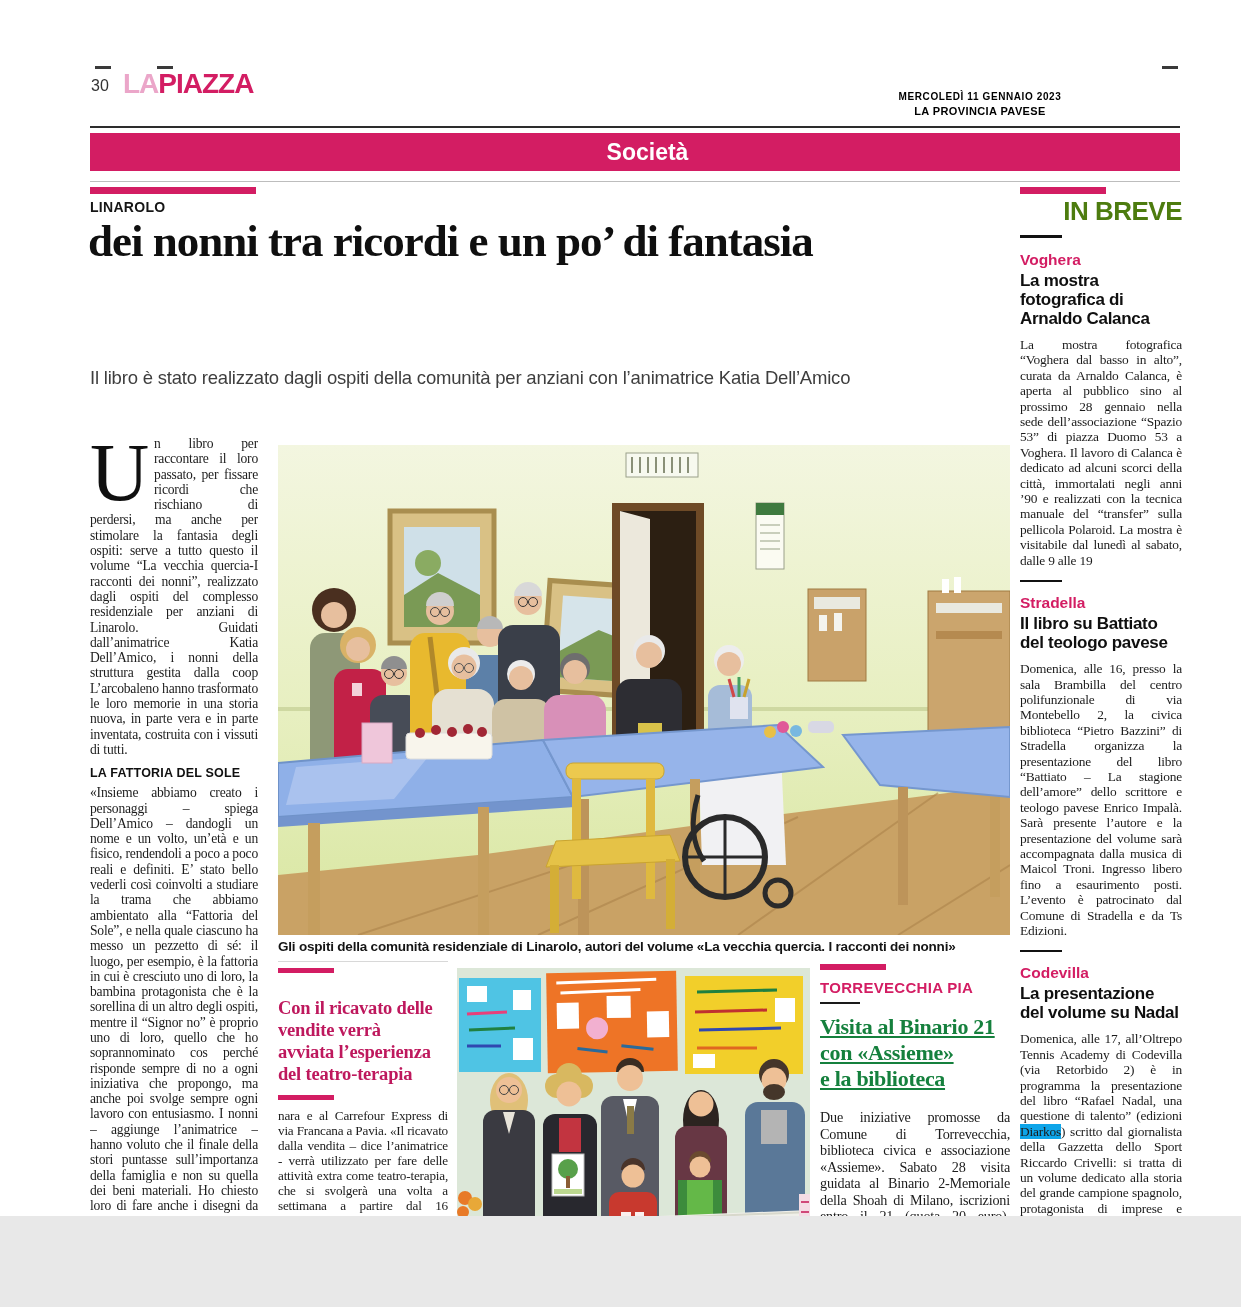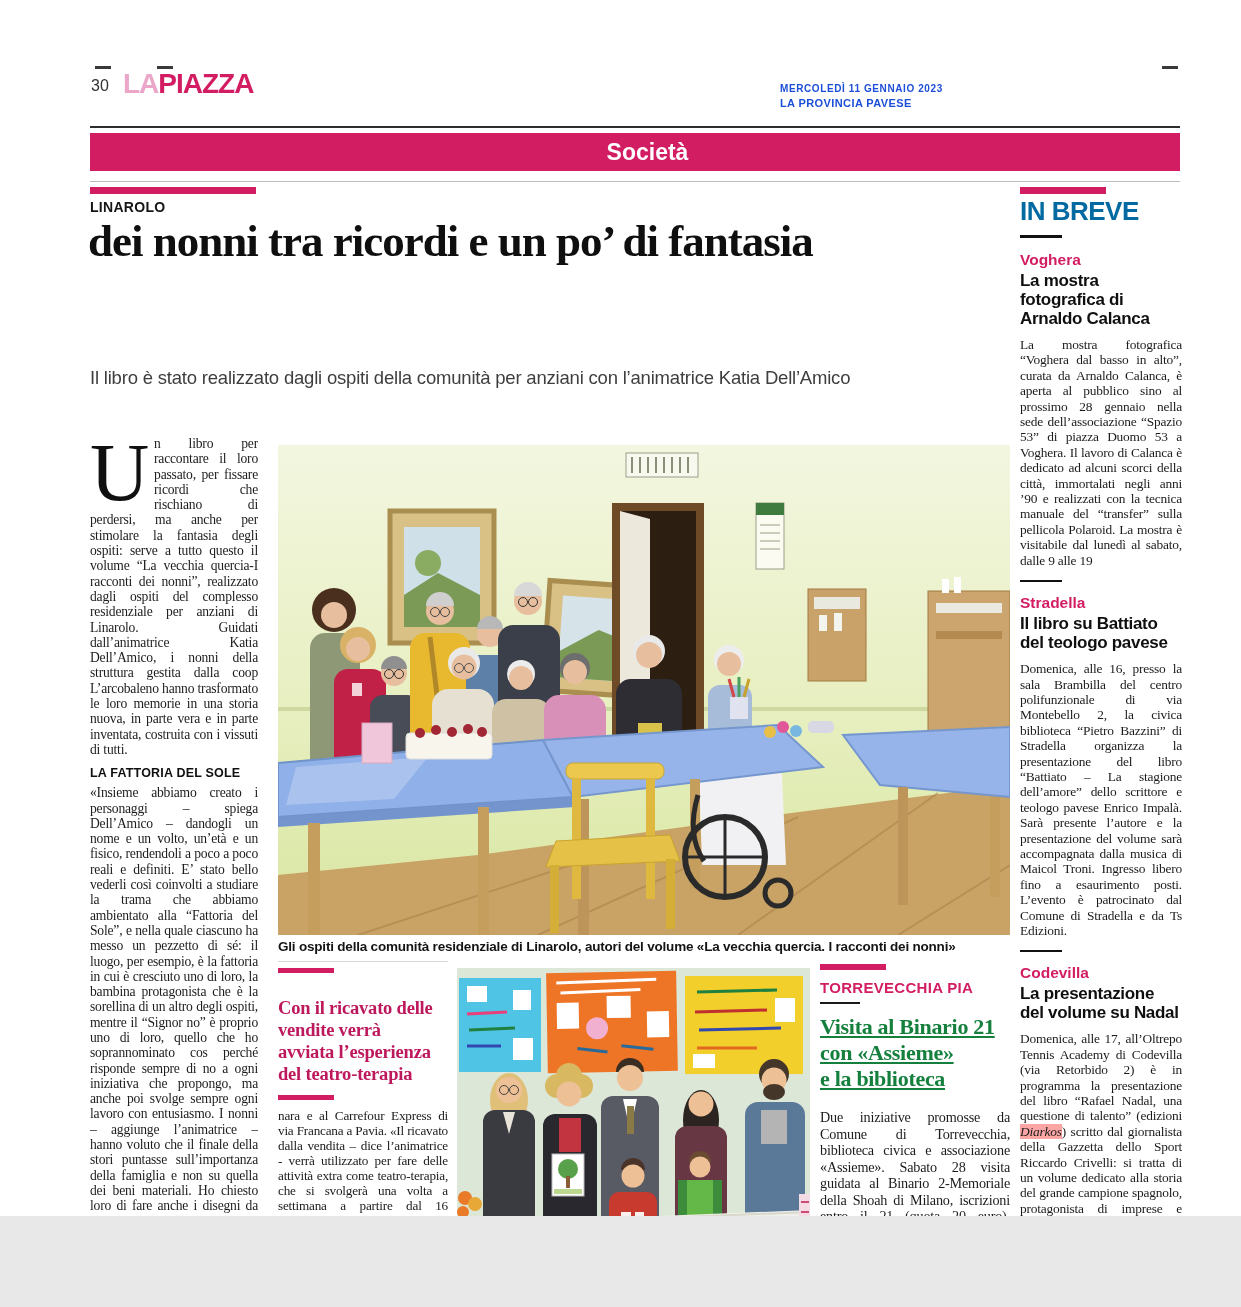--- a/index.html
+++ b/index.html
@@ -6,21 +6,21 @@
   #page{position:relative;width:1241px;height:1216px;background:#fff;overflow:hidden;
         font-family:"Liberation Serif",serif;color:#1b1b1b;}
   .abs{position:absolute;}
   .accentbg{background:#d31d63;}
 
   
   .cropmark{position:absolute;top:66px;width:16px;height:3px;background:#3a3a3a;}
   #pageno{left:91px;top:77px;font:16px/18px "Liberation Sans",sans-serif;color:#333;}
   #logo{left:123px;top:69px;font:700 28px/30px "Liberation Sans",sans-serif;letter-spacing:-1px;}
   #logo .la{color:#eba6c9;} #logo .piazza{color:#d31d63;}
-  #dateline{left:780px;top:82px;width:400px;text-align:left;color:#1d4ed8;}
+  #dateline{left:780px;top:90px;width:400px;text-align:center;color:#000000;}
   #dateline .d1{font:700 10px/14px "Liberation Sans",sans-serif;letter-spacing:.6px;}
   #dateline .d2{font:700 11px/14px "Liberation Sans",sans-serif;letter-spacing:.4px;}
 
   #rule-top{left:90px;top:126px;width:1090px;height:2px;background:#2d2d2d;}
   #societa{left:90px;top:133px;width:1090px;height:38px;}
   #societa span{display:block;padding-left:25px;font:700 23px/39px "Liberation Sans",sans-serif;color:#fff;text-align:center;}
   #rule-gray{left:90px;top:181px;width:1090px;height:1px;background:#bdbdbd;}
   #bar-main{left:90px;top:187px;width:166px;height:7px;}
   #bar-inbreve{left:1020px;top:187px;width:86px;height:7px;}
 
@@ -63,27 +63,27 @@
   #art2{left:820px;top:964px;width:190px;height:340px;overflow:hidden;}
   #art2 .bar{width:66px;height:6px;background:#d31d63;}
   #art2 .kick{margin-top:9px;font:700 15px/17px "Liberation Sans",sans-serif;color:#d31d63;letter-spacing:.3px;}
   #art2 .krule{width:40px;height:2px;background:#1a1a1a;margin-top:6px;}
   #art2 h2{margin:10px 0 17px;font:700 22px/26px "Liberation Serif",serif;color:#15803d;letter-spacing:-.3px;text-decoration:underline;}
   #art2 h2 span{display:block;}
   #art2 .b{margin-top:15px;font:14.2px/16.5px "Liberation Serif",serif;text-align:justify;letter-spacing:-.2px;}
 
   
   #inbreve{left:1020px;top:197px;width:162px;height:1108px;overflow:hidden;}
-  #inbreve .title{font:700 26px/28px "Liberation Sans",sans-serif;color:#0369a1;letter-spacing:-.5px;}
+  #inbreve .title{font:700 26px/28px "Liberation Sans",sans-serif;color:#4d7c0f;letter-spacing:-.5px;text-align:right;}
   #inbreve .trule{width:42px;height:3px;background:#111;margin:10px 0 13px;}
   .brief .bk{font:700 15.5px/17px "Liberation Sans",sans-serif;color:#d31d63;}
   .brief .bt{font:700 17px/19px "Liberation Sans",sans-serif;color:#0f0f0f;margin:3px 0 9px;letter-spacing:-.3px;}
   .brief .bb{font:13.4px/15.4px "Liberation Serif",serif;text-align:justify;letter-spacing:-.2px;}
   .sep{width:42px;height:2px;background:#111;margin:12px 0;}
-  .hl{background:#fca5a5;font-style:italic;}
+  .hl{background:#0ea5e9;}
 </style>
 </head>
 <body>
 
 <div id="page">
 
   <div class="cropmark" style="left:95px"></div>
   <div class="cropmark" style="left:157px"></div>
   <div class="cropmark" style="left:1162px"></div>
 

